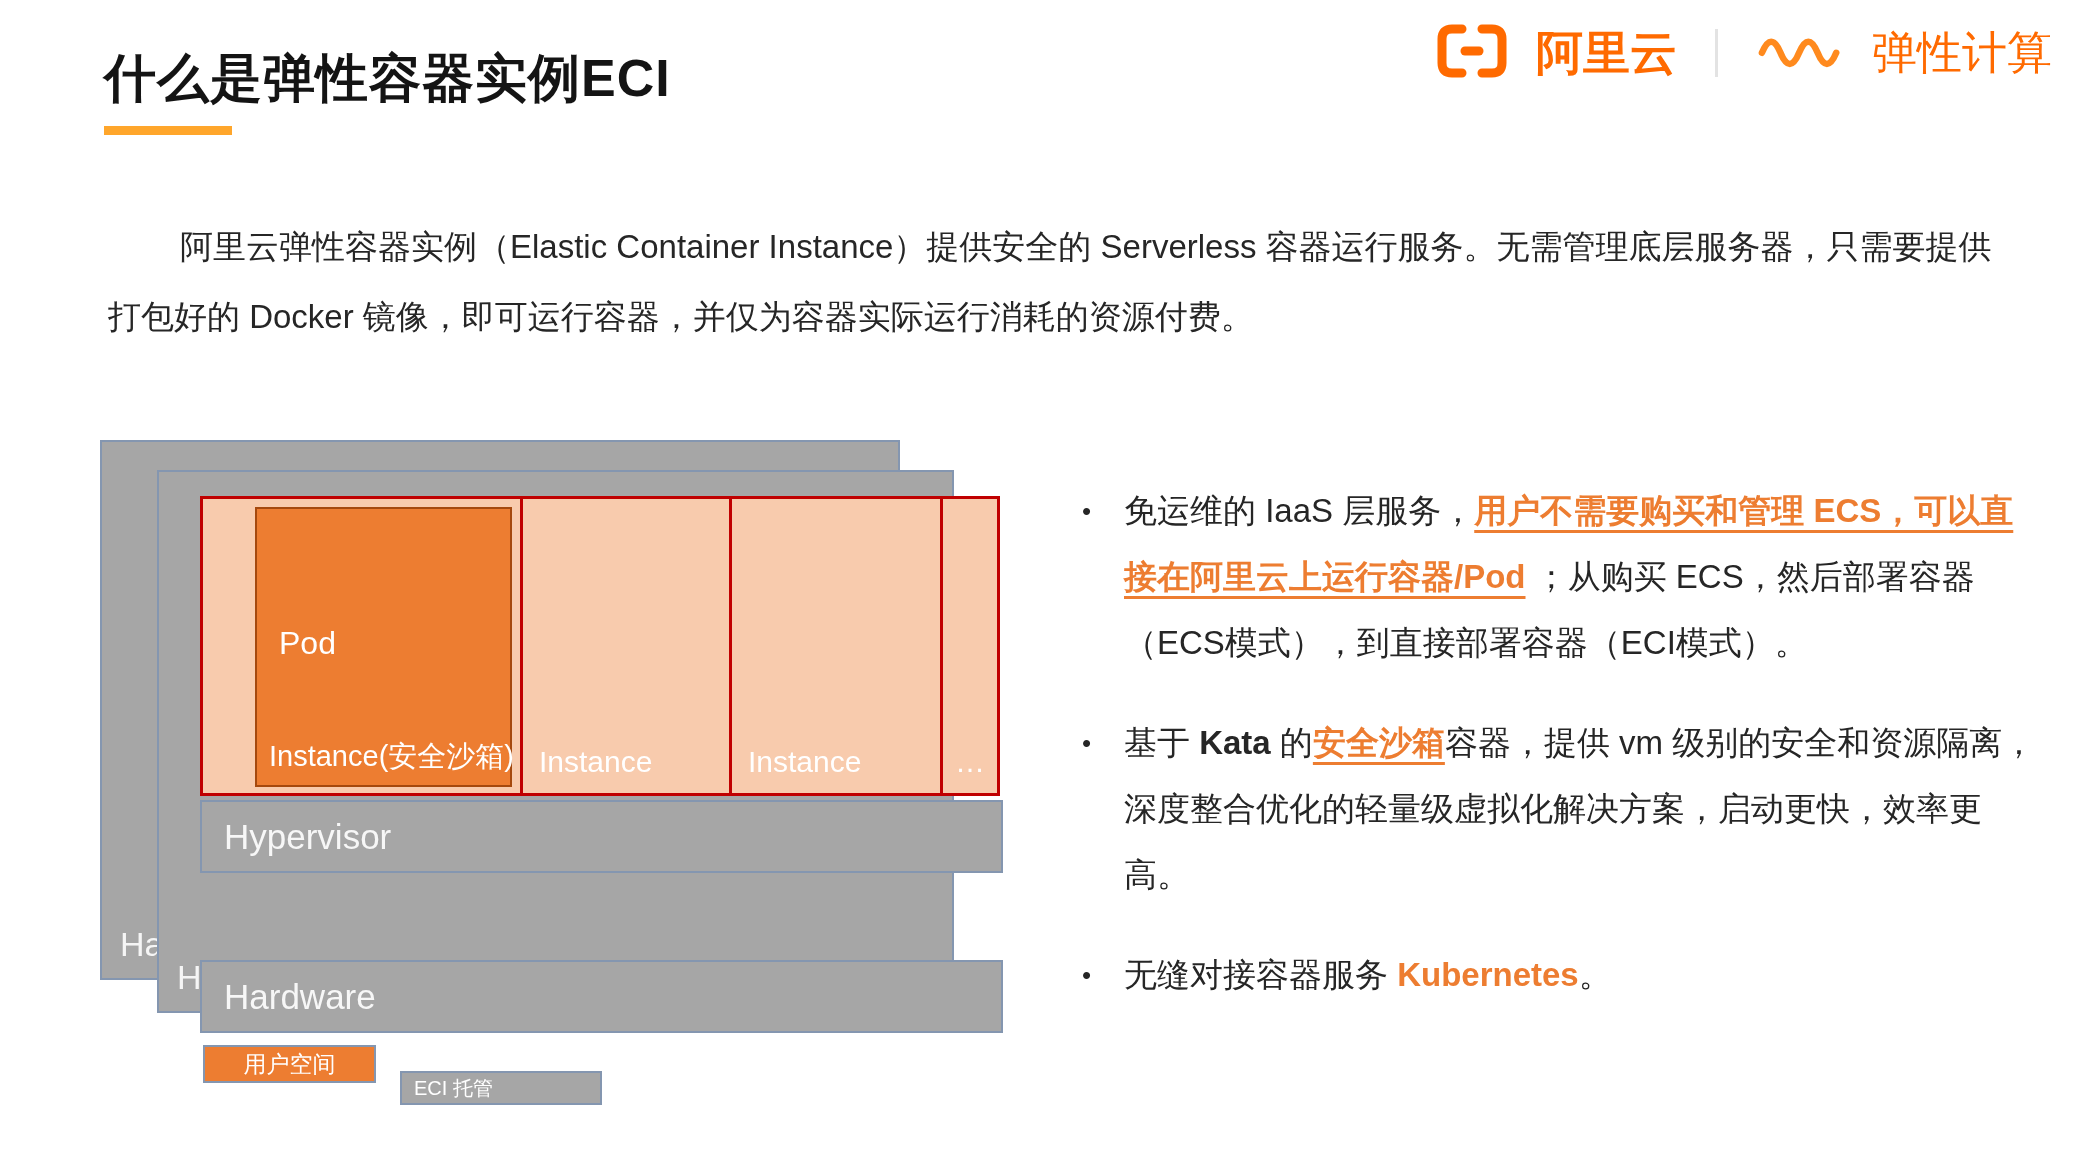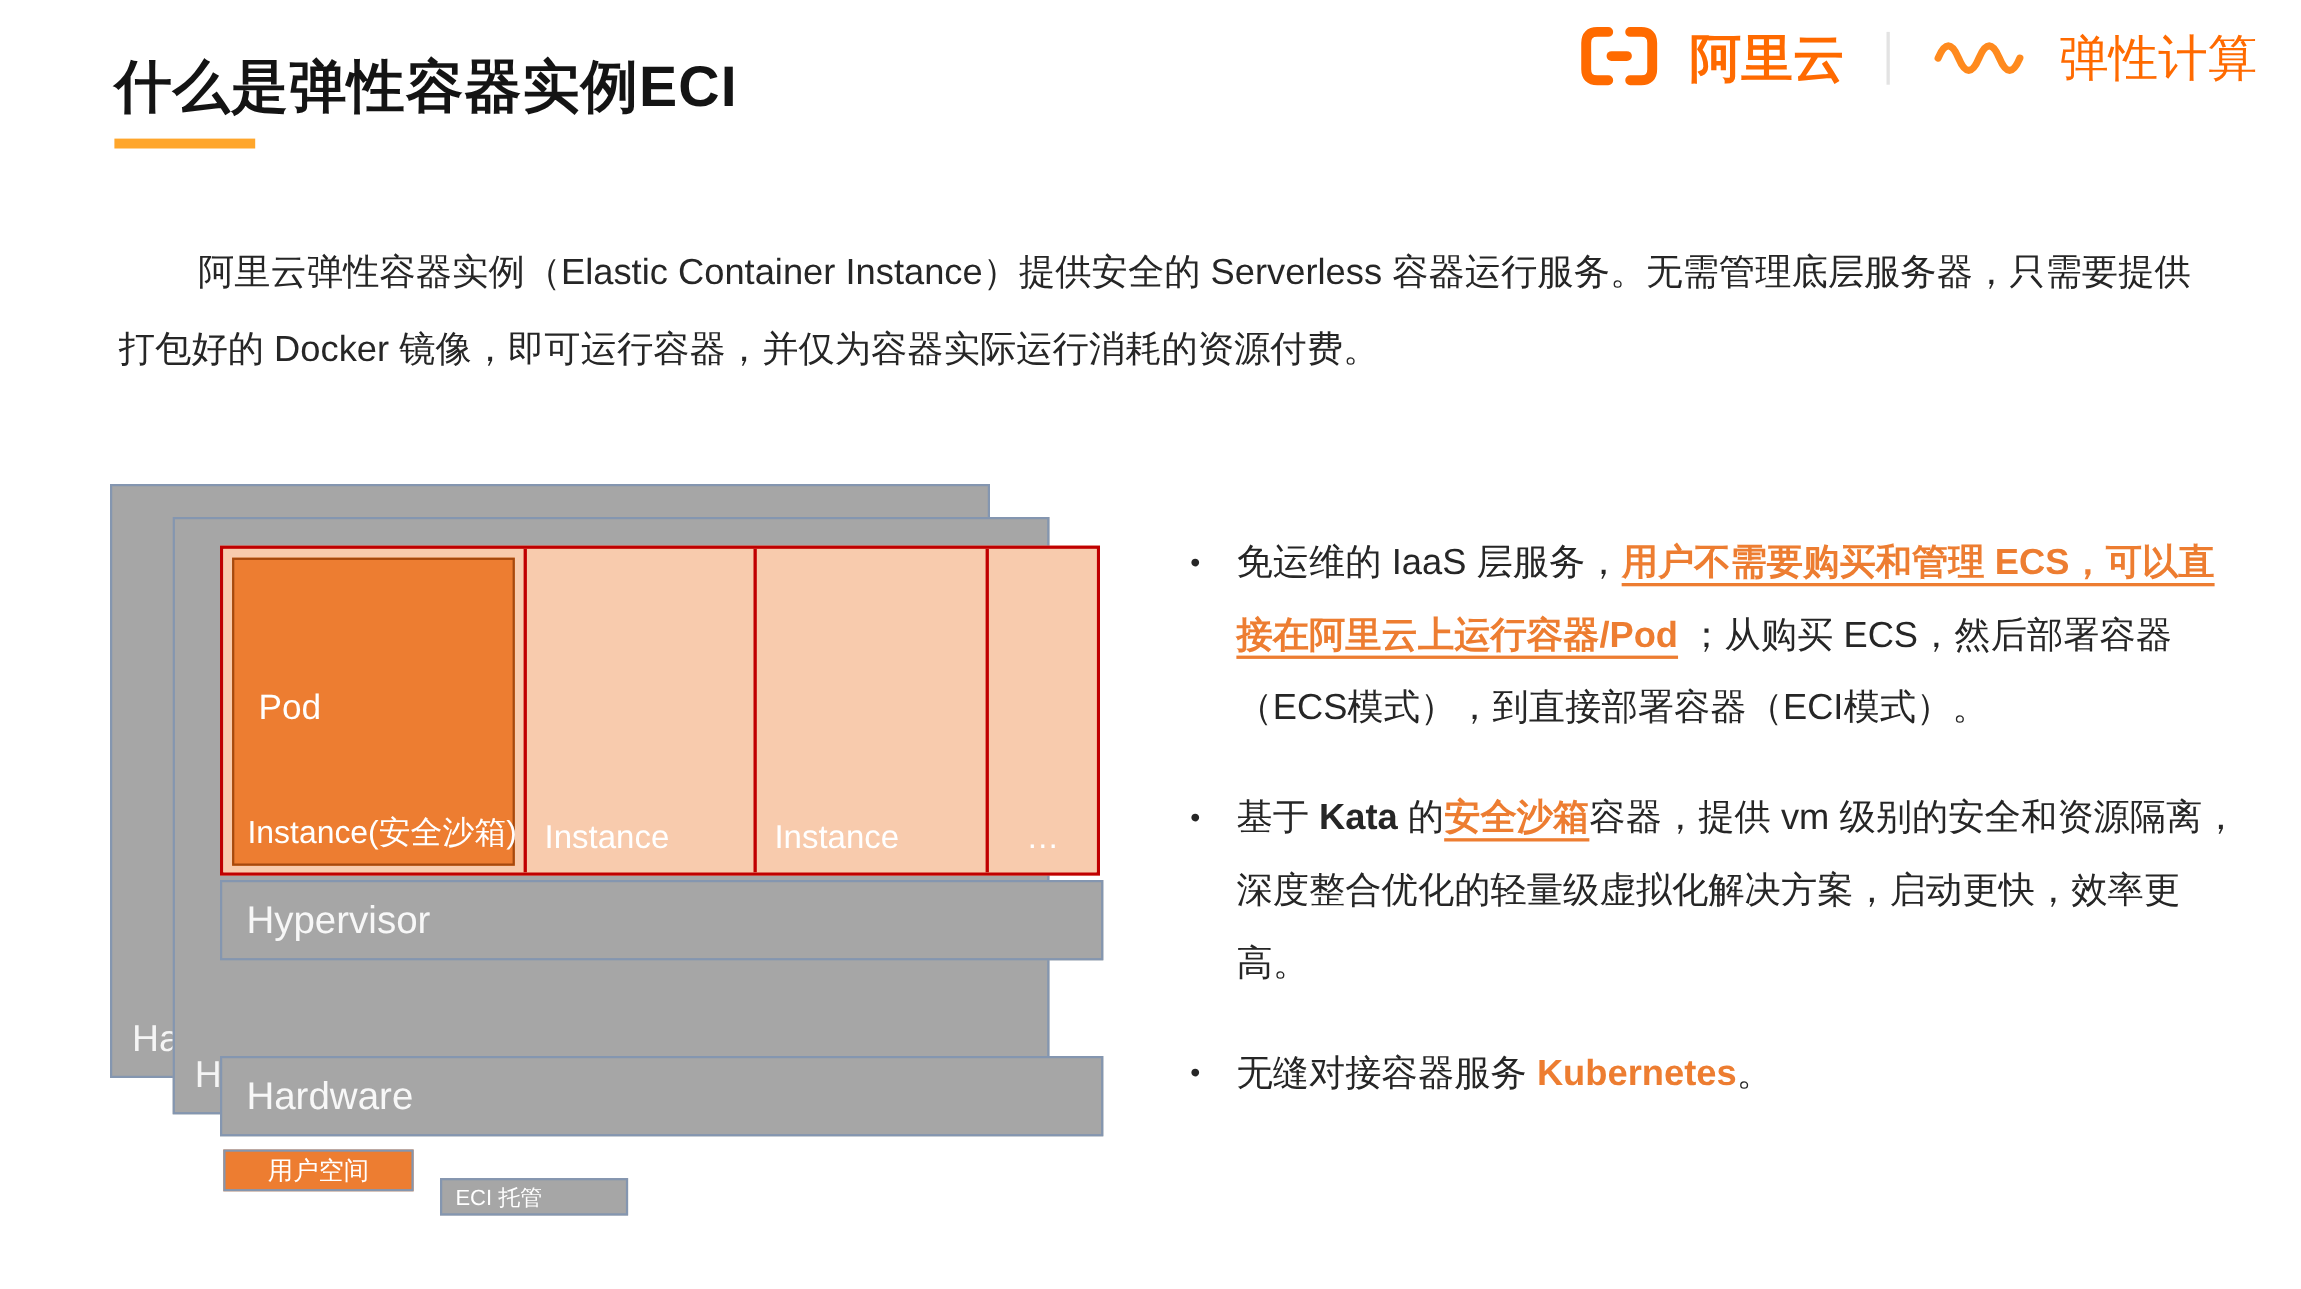--- a/index.html
+++ b/index.html
@@ -52,20 +52,21 @@
   .card-mid{ left:57px; top:30px; width:797px; height:543px; }
   .card-label{
     position:absolute; left:18px; bottom:14px;
     color:#F5F5F5; font-size:34px; white-space:nowrap;
   }
   .red-box{
     position:absolute; left:100px; top:56px; width:800px; height:300px;
     border:3px solid var(--red-border);
     background:var(--light-orange);
     display:flex;
+    padding-left:44px;
   }
   .inst-cell{ position:relative; background:var(--light-orange); }
   .inst-cell + .inst-cell{ border-left:3px solid var(--red-border); }
   .cell-pod{ width:273px; }
   .cell-a{ width:209px; }
   .cell-b{ width:211px; }
   .cell-more{ flex:1; }
   .pod-box{
     position:absolute; left:8px; right:8px; top:8px; bottom:6px;
     background:var(--accent-orange);
@@ -96,21 +97,21 @@
   .row-hypervisor{ top:360px; }
   .row-hostos{ top:440px; }
   .row-hardware{ top:520px; }
   .legend-user{
     position:absolute; left:103px; top:605px; width:173px; height:38px;
     background:var(--accent-orange); border:2px solid var(--card-border);
     color:#ffffff; font-size:23px;
     display:flex; align-items:center; justify-content:center;text-align:right;
   }
   .legend-managed{
-    position:absolute; left:300px; top:631px; width:171px; height:34px;
+    position:absolute; left:300px; top:631px; width:202px; height:34px;
     background:var(--layer-gray); border:2px solid var(--card-border);
     color:#ffffff; font-size:20px;
     display:flex; align-items:center; padding-left:12px;
   }
 
   
   .bullets{
     position:absolute; left:1078px; top:478px; width:960px;
     list-style:none;
   }

